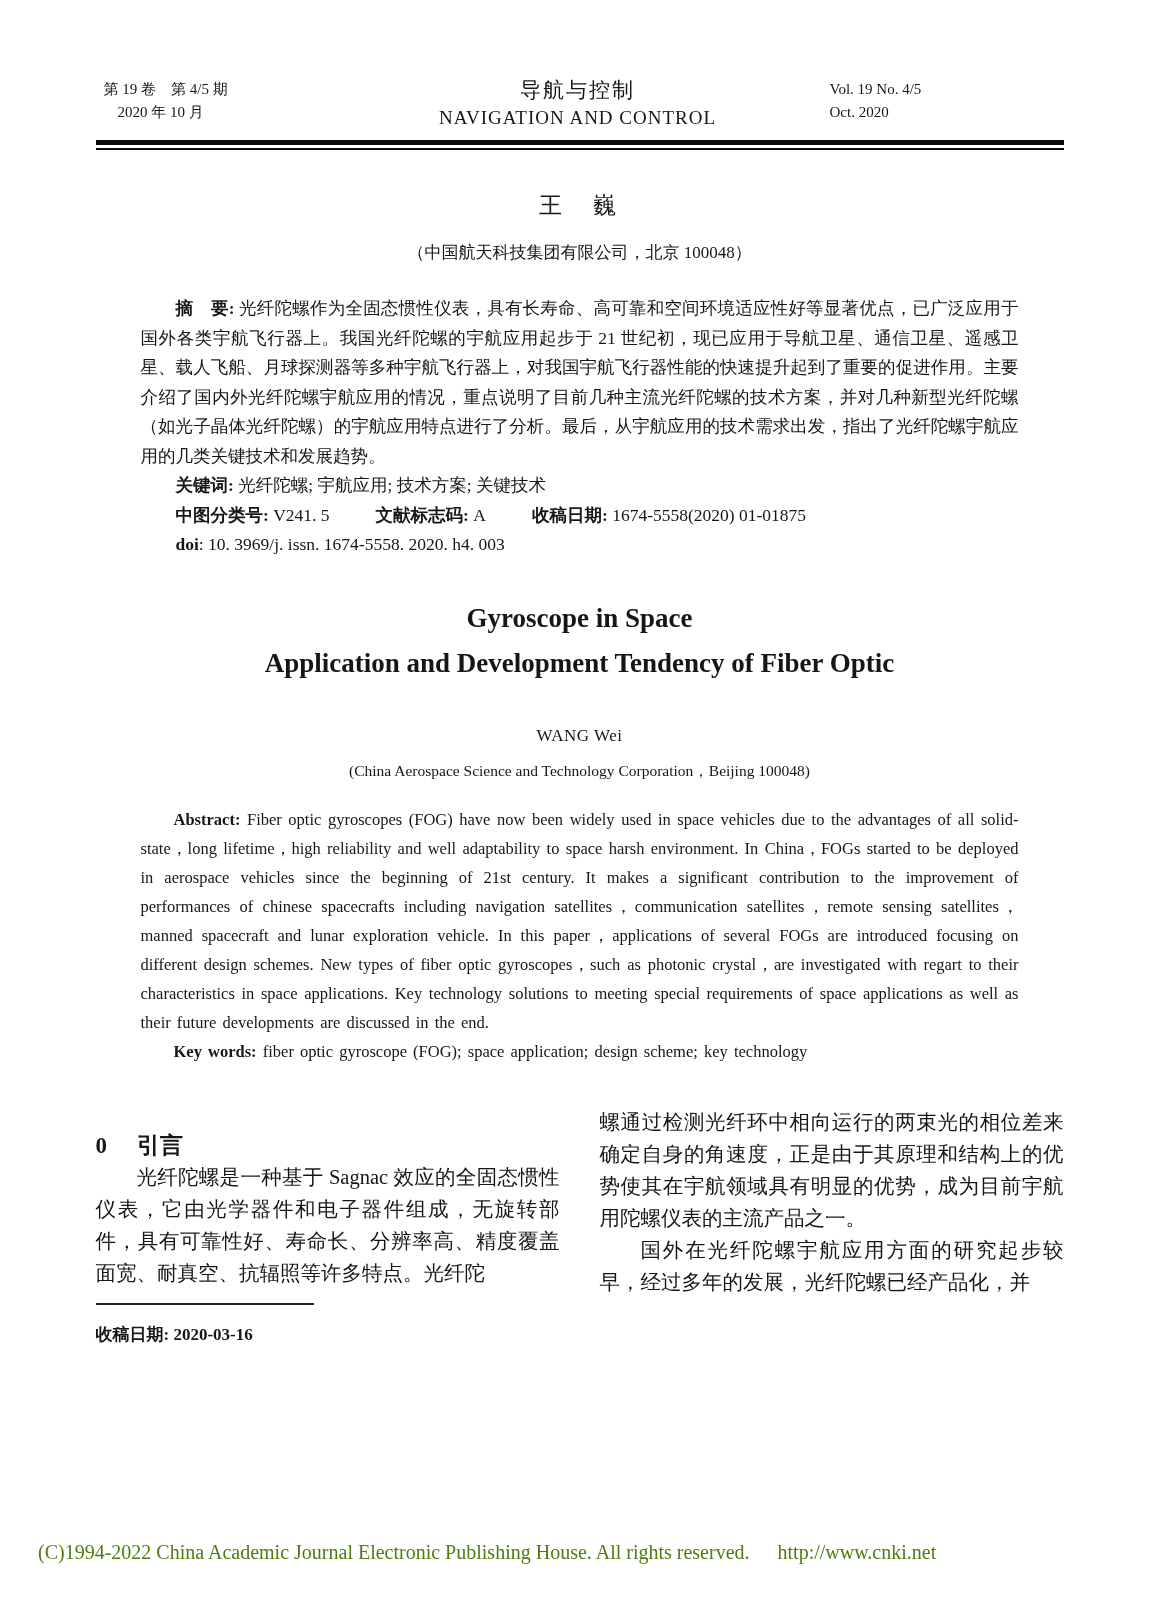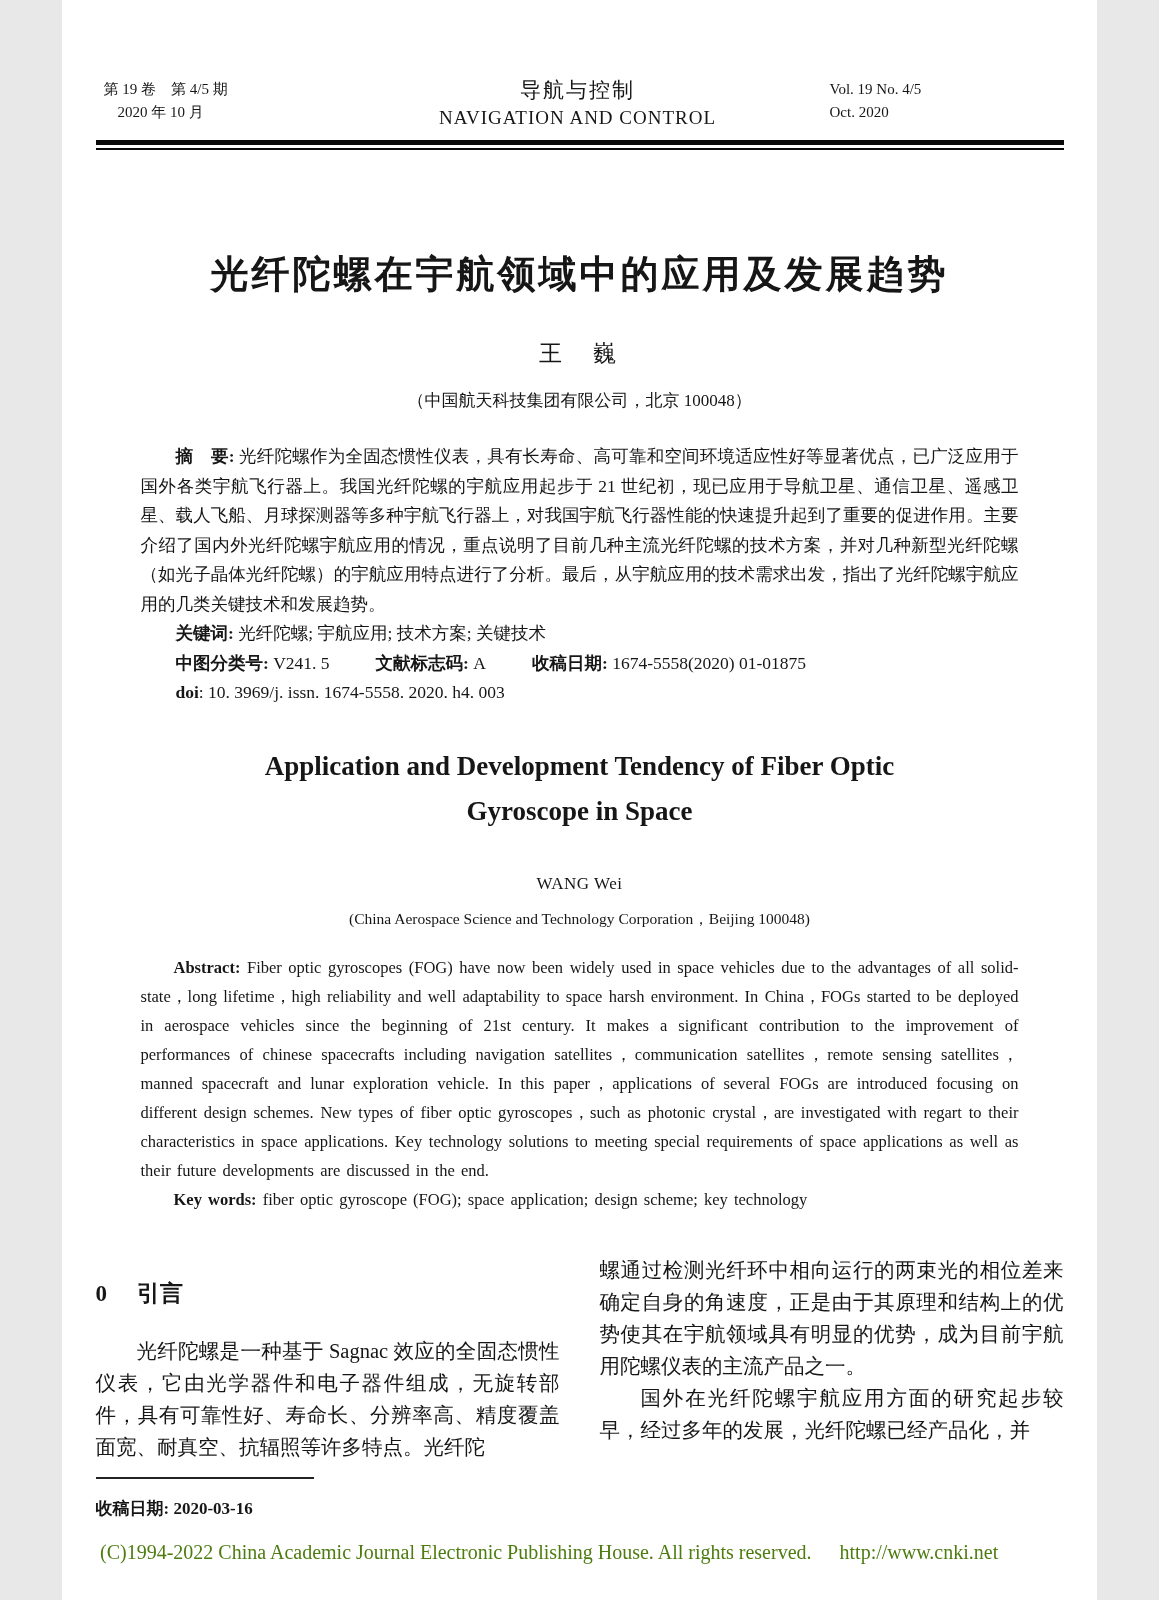--- a/index.html
+++ b/index.html
@@ -1,18 +1,18 @@
 <!DOCTYPE html>
 <html><head>
 <meta charset="utf-8">
 <style>
   html,body{margin:0;padding:0;background:#e8e8e8;}
   .page{
     position:relative;
-    width:1035px;height:1600px;
+    width:1159px;height:1600px;
     margin:0 auto;
     background:#ffffff;
     color:#161616;
     font-family:"Liberation Serif","DejaVu Serif",serif;
     overflow:hidden;
   }
   .content{width:968px;margin:0 auto;} 
 
   
   .jheader{
@@ -57,21 +57,21 @@
   
   .abs-en{margin:23px 45px 0 45px;font-size:16.5px;line-height:29px;}
   .abs-en p{margin:0;text-align:justify;word-spacing:2px;}
 
   
   .columns{display:flex;gap:40px;margin-top:40px;}
   .col{width:464px;}
   .sec-head{margin-top:24px;font-size:23px;font-weight:bold;}
   .sec-head .num{display:inline-block;margin-right:30px;}
   .bodytext{font-size:20.5px;line-height:32px;text-align:justify;margin:0;}
-  .col-left .bodytext{margin-top:26px;}
+  .col-left .bodytext{}
   .col-right .bodytext{margin-top:0;}
 
   
   .footnote{margin-top:14px;font-weight:bold;}
   .footnote .rule{width:218px;height:2px;background:#222;}
   .footnote .txt{margin-top:18px;font-size:17px;}
 
   
   .copyright{
     position:absolute;left:38px;top:1541px;
@@ -97,34 +97,33 @@
       <div class="jh-right">
         <div>Vol. 19 No. 4/5</div>
         <div>Oct. 2020</div>
       </div>
     </div>
     <div class="jrule">
       <div class="thick"></div>
       <div class="thin"></div>
     </div>
 
-    <div class="title-cn">光纤陀螺在宇航领域中的应用及发展趋势</div>
     <div class="author-cn">王　巍</div>
     <div class="affil-cn">（中国航天科技集团有限公司，北京 100048）</div>
 
     <div class="abs-block">
       <p class="indent2"><span class="bold">摘　要: </span><span>光纤陀螺作为全固态惯性仪表，具有长寿命、高可靠和空间环境适应性好等显著优点，已广泛应用于国外各类宇航飞行器上。我国光纤陀螺的宇航应用起步于 21 世纪初，现已应用于导航卫星、通信卫星、遥感卫星、载人飞船、月球探测器等多种宇航飞行器上，对我国宇航飞行器性能的快速提升起到了重要的促进作用。主要介绍了国内外光纤陀螺宇航应用的情况，重点说明了目前几种主流光纤陀螺的技术方案，并对几种新型光纤陀螺（如光子晶体光纤陀螺）的宇航应用特点进行了分析。最后，从宇航应用的技术需求出发，指出了光纤陀螺宇航应用的几类关键技术和发展趋势。</span></p>
       <p class="indent2 meta-line"><span class="bold">关键词: </span><span>光纤陀螺; 宇航应用; 技术方案; 关键技术</span></p>
       <p class="indent2 meta-line"><span class="bold">中图分类号: </span><span>V241. 5</span><span class="meta-gap"></span><span class="bold">文献标志码: </span><span>A</span><span class="meta-gap"></span><span class="bold">收稿日期: </span><span>1674-5558(2020) 01-01875</span></p>
       <p class="indent2 meta-line"><span class="bold">doi</span><span>: 10. 3969/j. issn. 1674-5558. 2020. h4. 003</span></p>
     </div>
 
     <div class="title-en">
+      <div>Gyroscope in Space</div>
       <div>Application and Development Tendency of Fiber Optic</div>
-      <div>Gyroscope in Space</div>
     </div>
     <div class="author-en">WANG Wei</div>
     <div class="affil-en">(China Aerospace Science and Technology Corporation，Beijing 100048)</div>
 
     <div class="abs-en">
       <p class="indent2"><span class="bold">Abstract: </span><span>Fiber optic gyroscopes (FOG) have now been widely used in space vehicles due to the advantages of all solid-state，long lifetime，high reliability and well adaptability to space harsh environment. In China，FOGs started to be deployed in aerospace vehicles since the beginning of 21st century. It makes a significant contribution to the improvement of performances of chinese spacecrafts including navigation satellites，communication satellites，remote sensing satellites，manned spacecraft and lunar exploration vehicle. In this paper，applications of several FOGs are introduced focusing on different design schemes. New types of fiber optic gyroscopes，such as photonic crystal，are investigated with regart to their characteristics in space applications. Key technology solutions to meeting special requirements of space applications as well as their future developments are discussed in the end.</span></p>
       <p class="indent2"><span class="bold">Key words: </span><span>fiber optic gyroscope (FOG); space application; design scheme; key technology</span></p>
     </div>
 
     <div class="columns">

